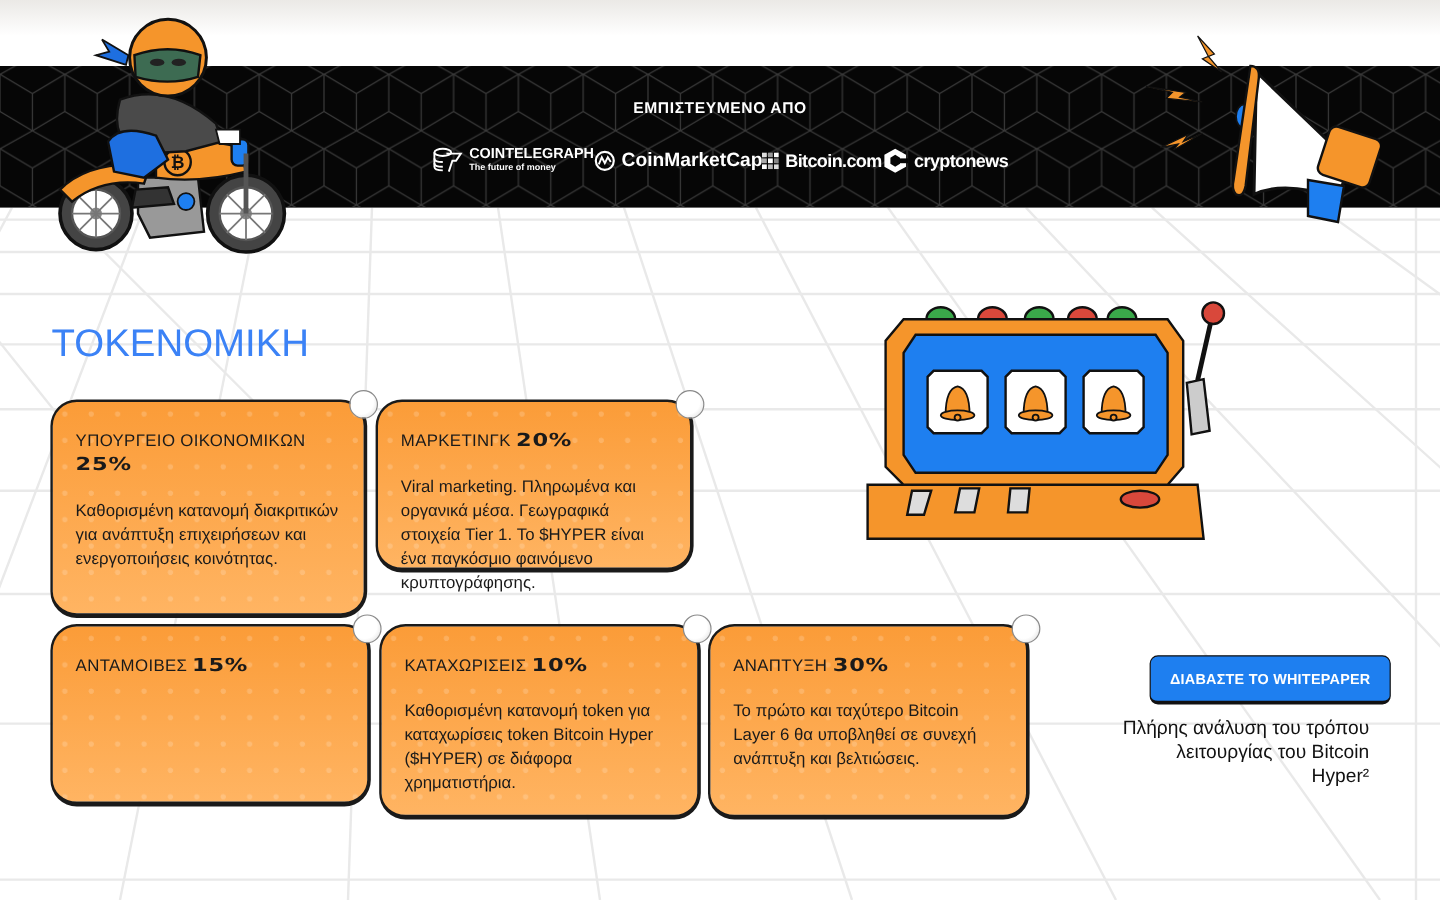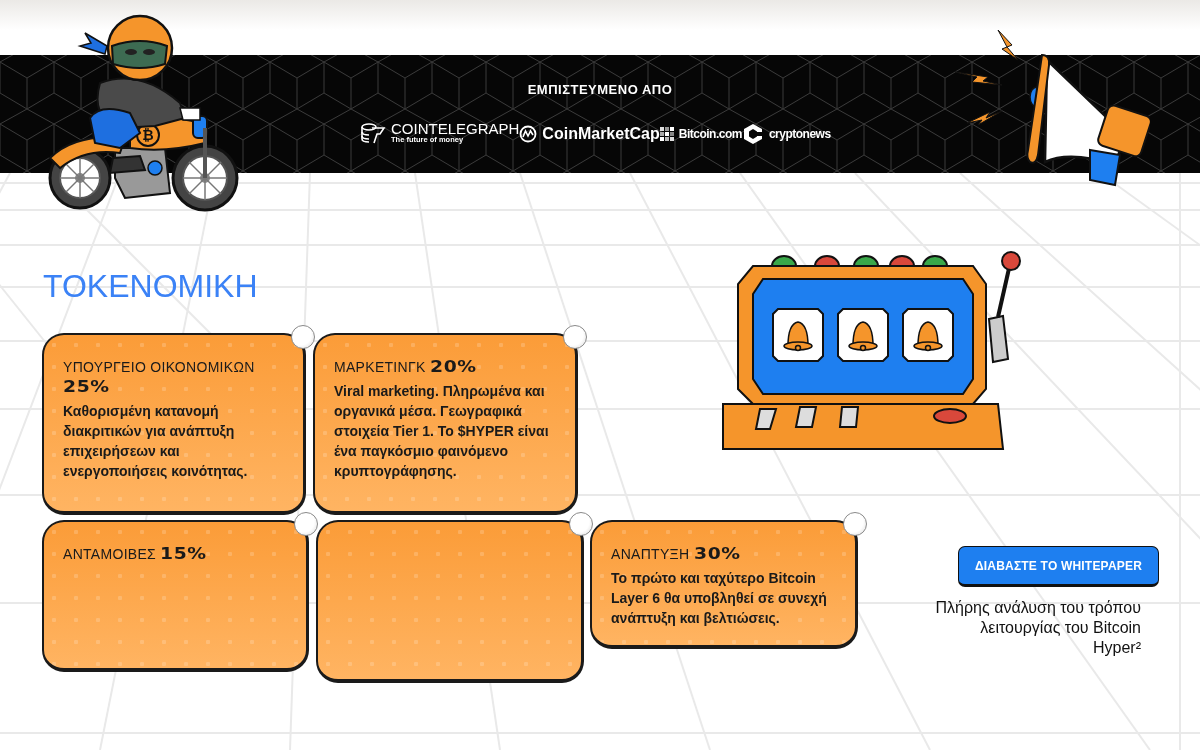--- a/index.html
+++ b/index.html
@@ -24,23 +24,23 @@
   .trusted-title {
     position: absolute; left: 0; width: 1200px; top: 27px;
     text-align: center; color: #fff; font-weight: bold; font-size: 13px; letter-spacing: 0.5px;
   }
   .logos {
     position: absolute; top: 64px; left: 360px; width: 470px; height: 30px;
     display: flex; align-items: center; justify-content: space-between; color: #fff;
   }
   .logo { display: flex; align-items: center; gap: 5px; color: #fff; }
   .logo .lt { font-weight: bold; font-size: 16px; }
-  .logo .lt.big { font-size: 12px; letter-spacing: -0.5px; }
+  .logo .lt.big { font-size: 15px; letter-spacing: -0.5px; }
   .logo .ct { display: flex; flex-direction: column; line-height: 11px; }
-  .logo .ct span:first-child { font-size: 15px; font-weight: normal; }
+  .logo .ct span:first-child { font-size: 12px; font-weight: bold; }
   .logo .ct span:last-child { font-size: 7.5px; font-weight: bold; }
 
   .rider { position: absolute; left: 45px; top: 8px; }
   .megaphone { position: absolute; left: 950px; top: 25px; }
 
   .section-title {
     position: absolute; left: 43px; top: 268px;
     font-size: 32px; font-weight: normal; color: #3b82f6; letter-spacing: 0px;
   }
   .card {
@@ -59,21 +59,21 @@
   .card .pin {
     position: absolute; right: -12px; top: -10px; width: 24px; height: 24px;
     border-radius: 50%; background: radial-gradient(circle at 40% 40%, #ffffff 55%, #d6d6d6 100%);
     border: 1.5px solid #8a8a8a;
   }
   .card .head { font-size: 14px; letter-spacing: 0.3px; }
   .card .pct {
     font-family: "DejaVu Sans", sans-serif; font-weight: bold; font-size: 15px;
     letter-spacing: 0.5px; transform: scaleX(1.25); display: inline-block; transform-origin: left center;
   }
-  .card .desc { margin-top: 4px; font-weight: bold; }
+  .card .desc { margin-top: 18px; }
 
   .cta {
     position: absolute; left: 958px; top: 546px; width: 201px; height: 41px;
     background: #1e7ff0; color: #fff; font-weight: bold; font-size: 12px;
     border: 1.5px solid #111; border-bottom-width: 3px; border-radius: 7px;
     display: flex; align-items: center; justify-content: center; letter-spacing: 0.2px;
     cursor: pointer;
   }
   .cta-note {
     position: absolute; left: 930px; top: 598px; width: 211px;
@@ -234,42 +234,47 @@
 
 <div class="card" style="left:42px; top:333px; width:264px; height:182px;">
   <div class="pin"></div>
   <div class="head">
     <span>ΥΠΟΥΡΓΕΙΟ ΟΙΚΟΝΟΜΙΚΩΝ</span><br>
     <span class="pct">25%</span>
   </div>
   <div class="desc">Καθορισμένη κατανομή διακριτικών για ανάπτυξη επιχειρήσεων και ενεργοποιήσεις κοινότητας.</div>
 </div>
 
-<div class="card" style="left:313px; top:333px; width:265px; height:182px;">
+<div class="card" style="left:313px; top:333px; width:265px; height:144px;">
   <div class="pin"></div>
   <div class="head">
     <span>ΜΑΡΚΕΤΙΝΓΚ</span>
     <span class="pct">20%</span>
   </div>
   <div class="desc">Viral marketing. Πληρωμένα και οργανικά μέσα. Γεωγραφικά στοιχεία Tier 1. Το $HYPER είναι ένα παγκόσμιο φαινόμενο κρυπτογράφησης.</div>
 </div>
 
 <div class="card" style="left:42px; top:520px; width:267px; height:152px;">
   <div class="pin"></div>
   <div class="head">
     <span>ΑΝΤΑΜΟΙΒΕΣ</span>
     <span class="pct">15%</span>
   </div>
 </div>
 
 <div class="card" style="left:316px; top:520px; width:268px; height:163px;">
   <div class="pin"></div>
-</div>
-
-<div class="card" style="left:590px; top:520px; width:268px; height:129px;">
+  <div class="head">
+    <span>ΚΑΤΑΧΩΡΙΣΕΙΣ</span>
+    <span class="pct">10%</span>
+  </div>
+  <div class="desc">Καθορισμένη κατανομή token για καταχωρίσεις token Bitcoin Hyper ($HYPER) σε διάφορα χρηματιστήρια.</div>
+</div>
+
+<div class="card" style="left:590px; top:520px; width:268px; height:163px;">
   <div class="pin"></div>
   <div class="head">
     <span>ΑΝΑΠΤΥΞΗ</span>
     <span class="pct">30%</span>
   </div>
   <div class="desc">Το πρώτο και ταχύτερο Bitcoin Layer 6 θα υποβληθεί σε συνεχή ανάπτυξη και βελτιώσεις.</div>
 </div>
 
 <svg class="slot" width="310" height="210" viewBox="0 0 310 210">
   <g stroke="#111" stroke-width="2">

